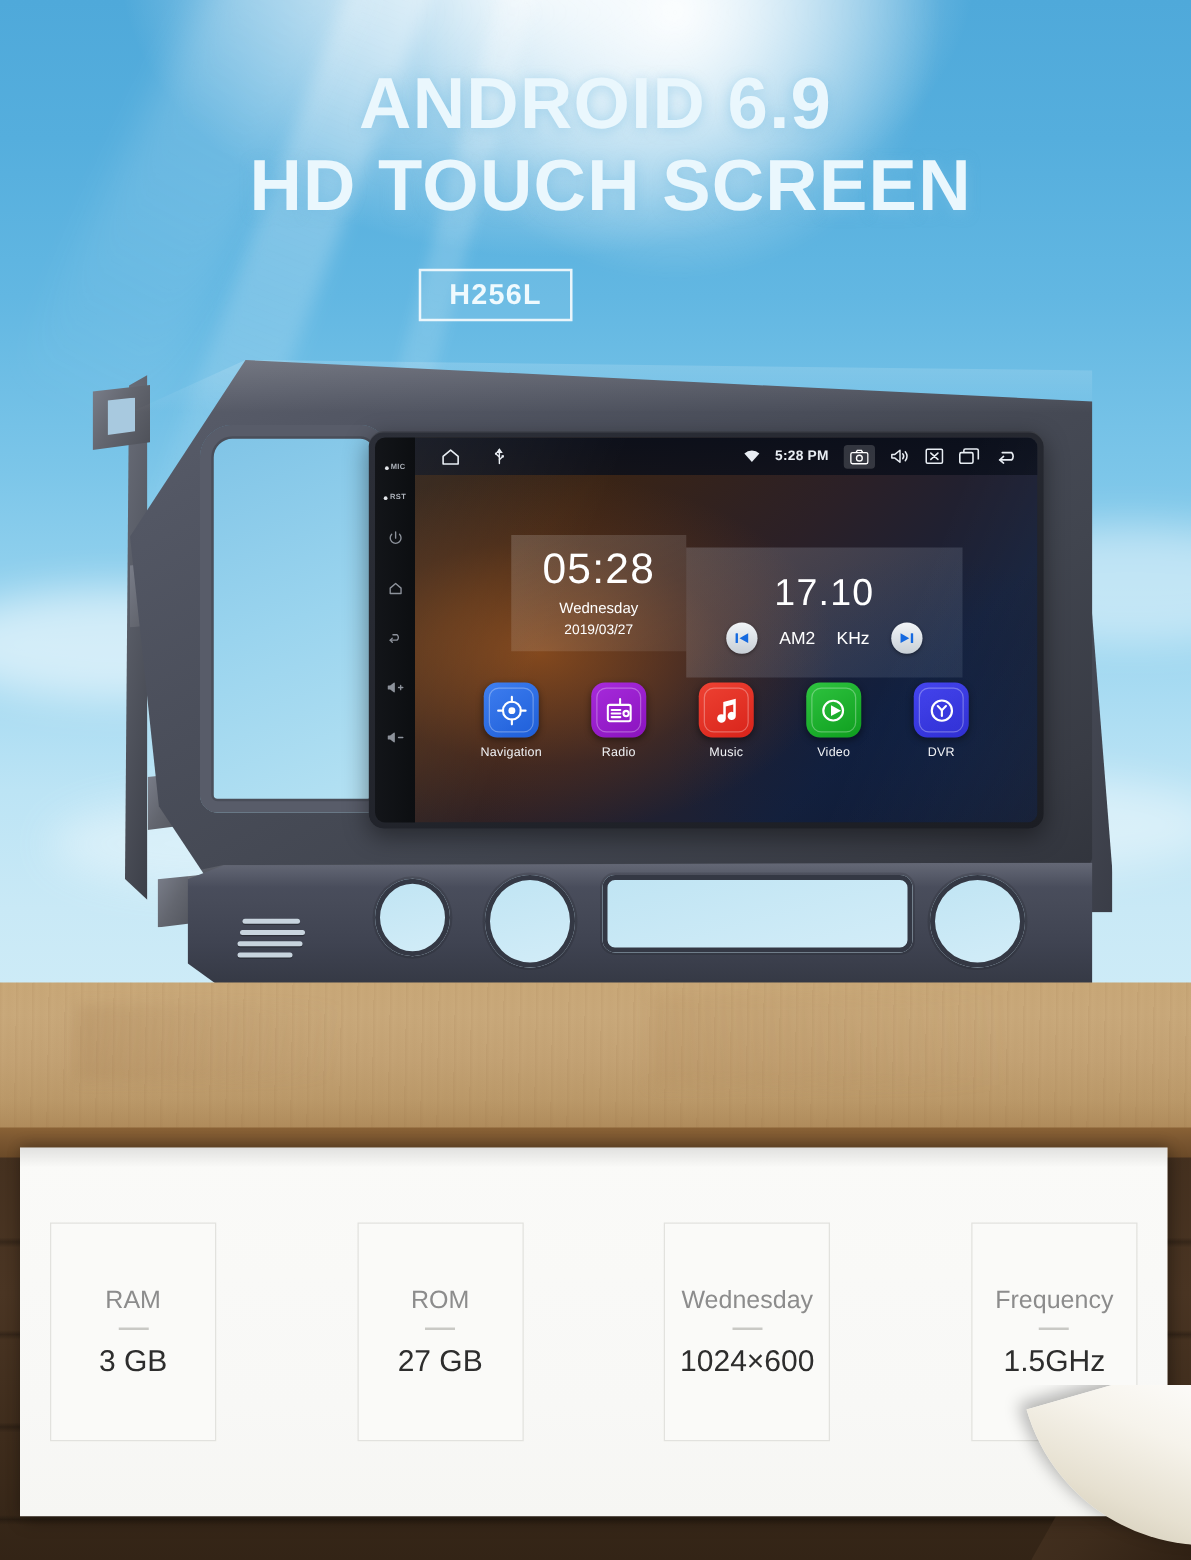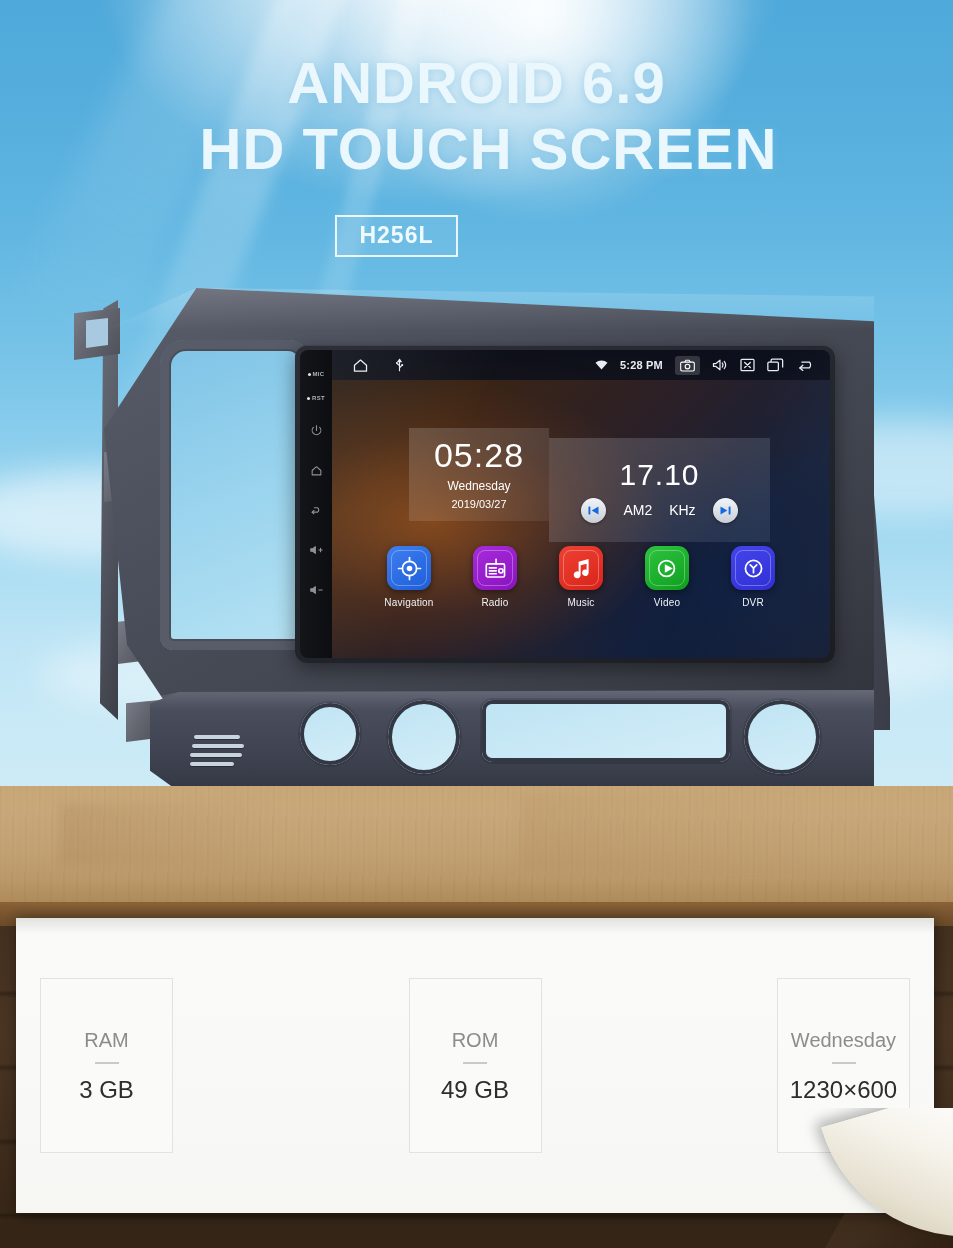--- a/index.html
+++ b/index.html
@@ -553,28 +553,33 @@
 
     <div class="card">
       <div class="lbl">RAM</div>
       <div class="sep"></div>
       <div class="val">3 GB</div>
     </div>
 
     <div class="card">
       <div class="lbl">ROM</div>
       <div class="sep"></div>
-      <div class="val">49 GB</div>
+      <div class="val">27 GB</div>
     </div>
 
     <div class="card">
       <div class="lbl">Wednesday</div>
       <div class="sep"></div>
-      <div class="val">1230×600</div>
+      <div class="val">1024×600</div>
     </div>
 
+    <div class="card">
+      <div class="lbl">Frequency</div>
+      <div class="sep"></div>
+      <div class="val">1.5GHz</div>
+    </div>
 
   </div>
 </div>
 
 <div id="curl">
   <div class="peel"></div>
 </div>
 
 </body></html>

